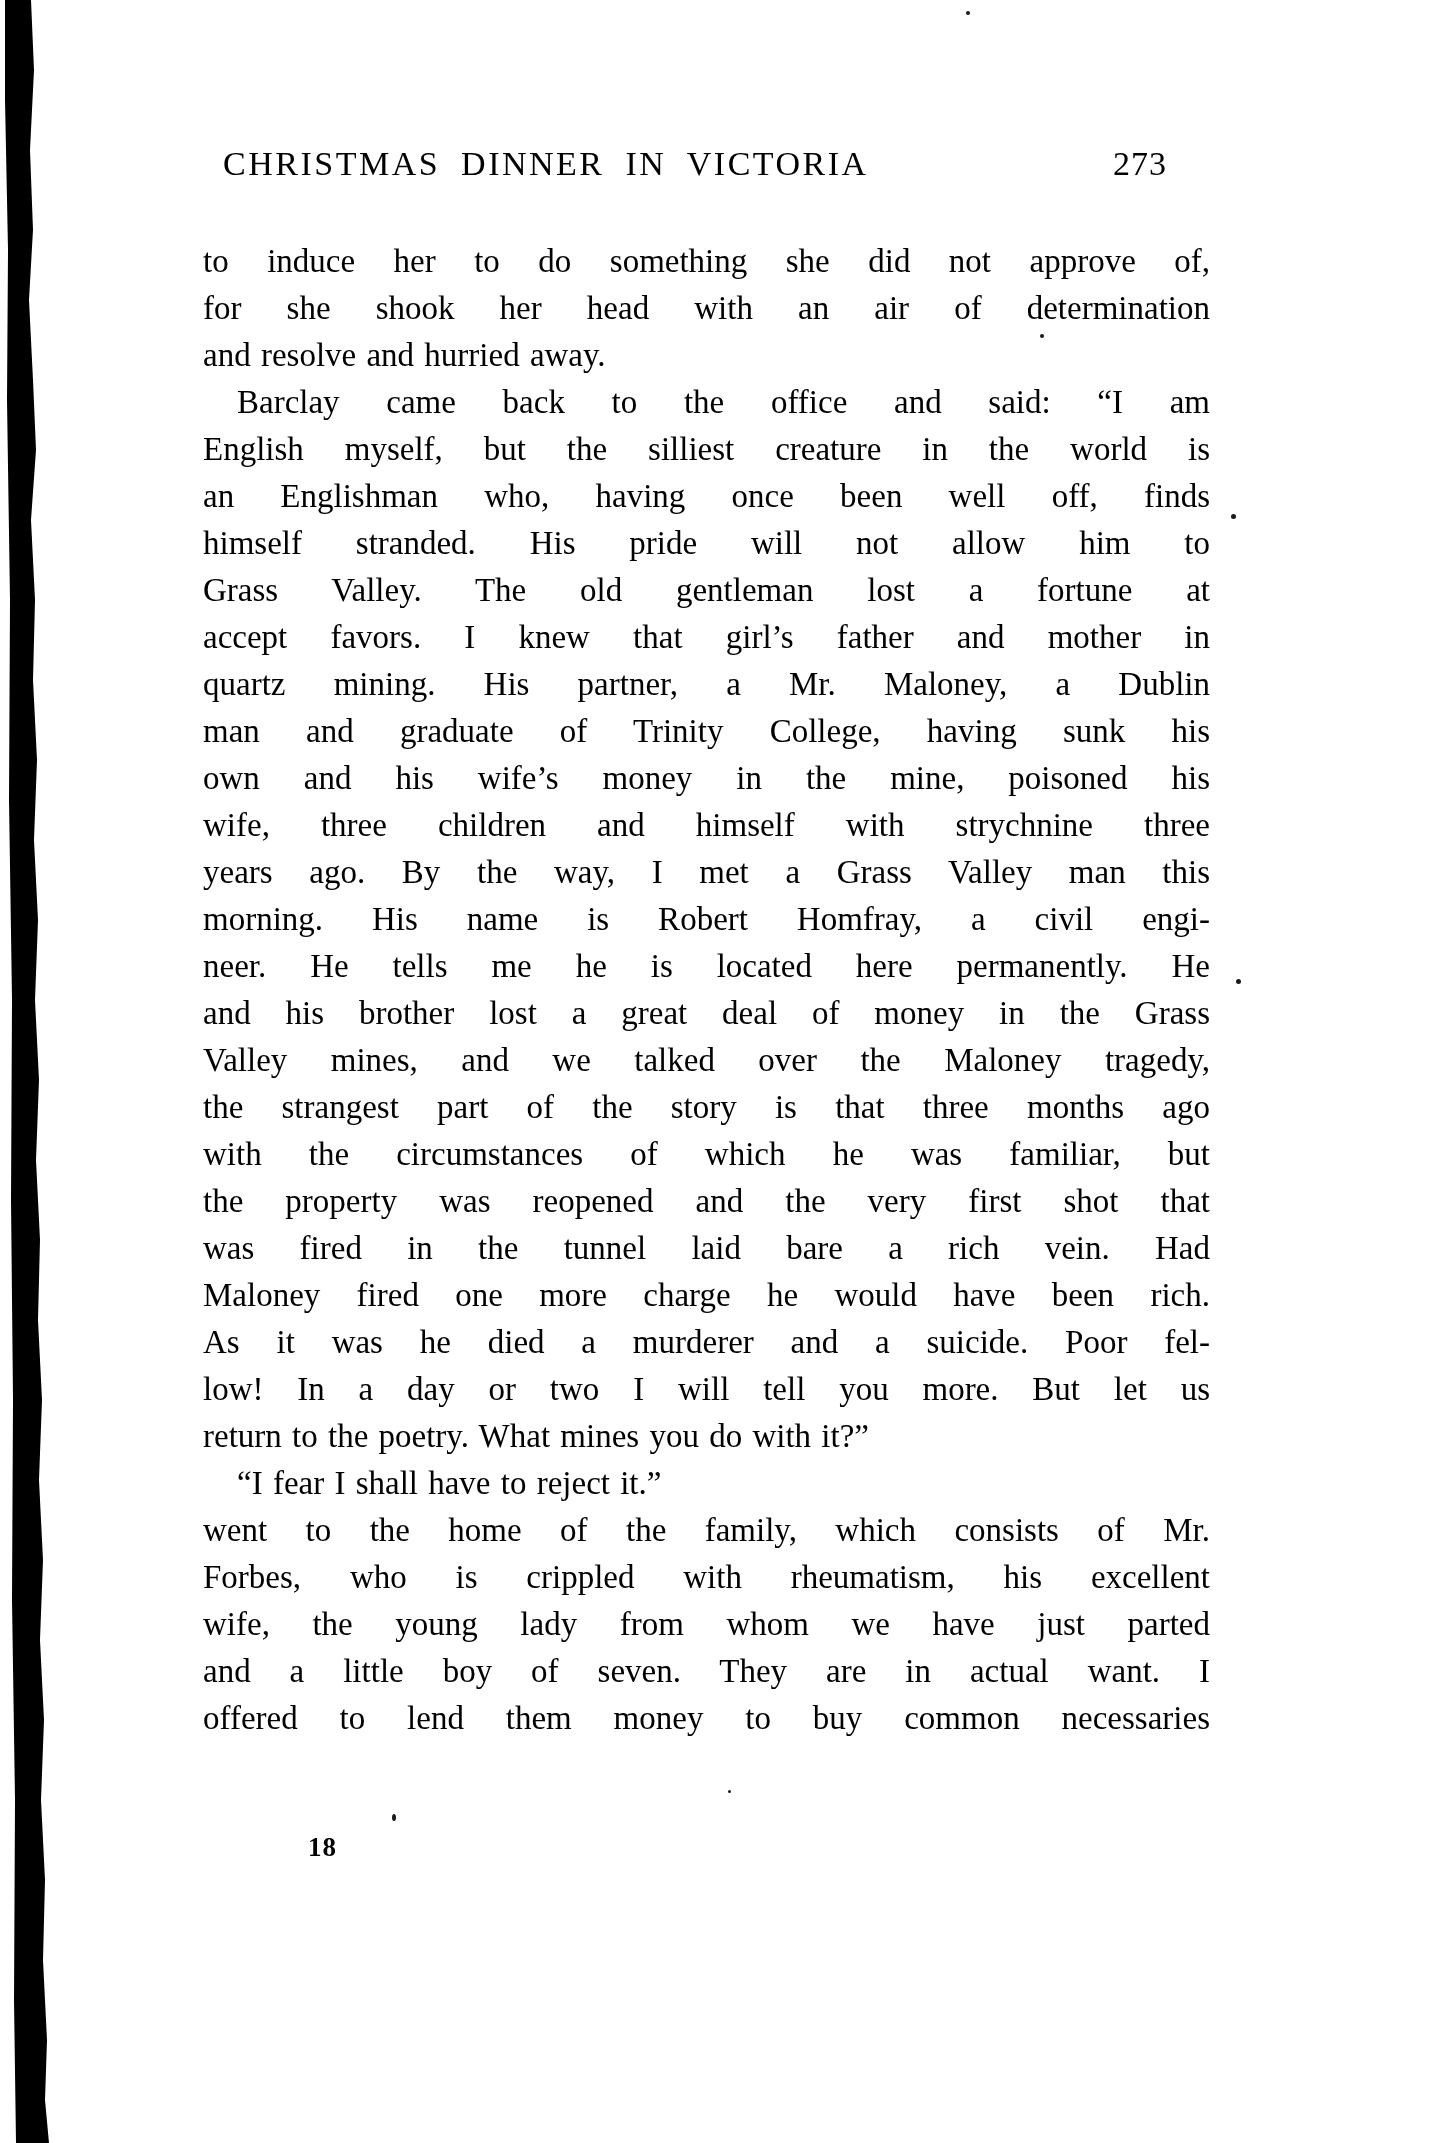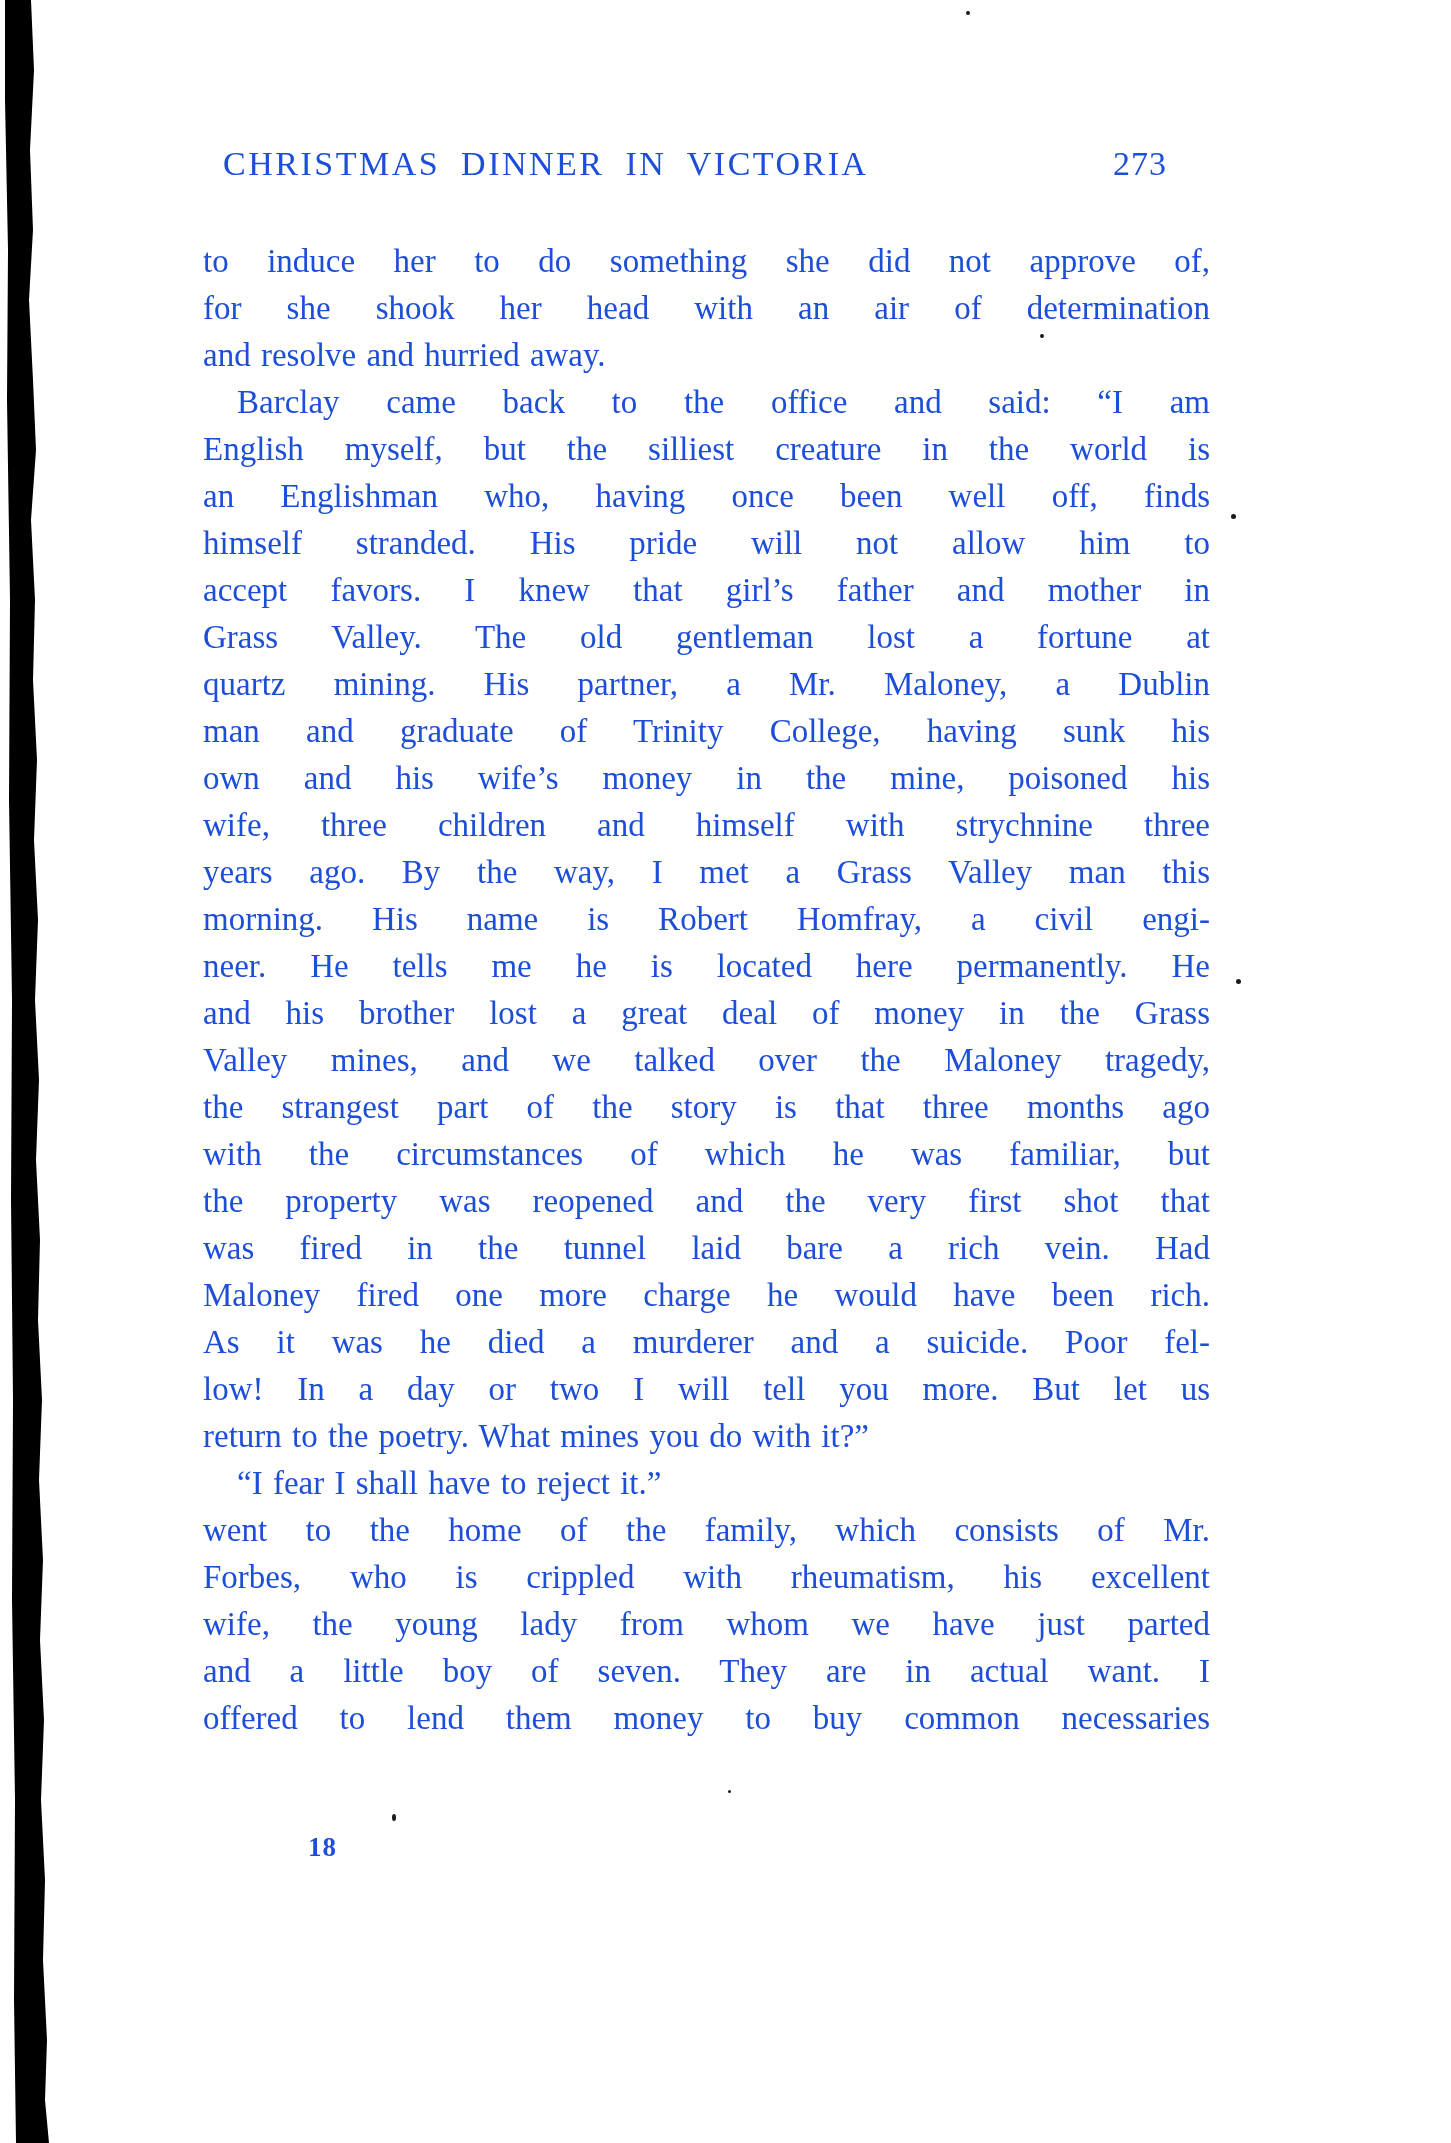--- a/index.html
+++ b/index.html
@@ -75,39 +75,39 @@
   }
   .speck {
     position: absolute;
     background: #1a1a1a;
     border-radius: 50%;
   }
 </style>
 </head>
 <body>
 
-<div class="page" style="color: #1d4ed8; background: rgb(255, 255, 255);">
+<div class="page" style="color: #000000; background: rgb(255, 255, 255);">
 
   <div class="gutter"></div>
 
   <div class="running-head">
     <span class="head-title">CHRISTMAS DINNER IN VICTORIA</span>
     <span class="head-num">273</span>
   </div>
 
   <div class="text-block" id="text-block">
       <div class="line">to induce her to do something she did not approve of,</div>
       <div class="line">for she shook her head with an air of determination</div>
       <div class="line par-end">and resolve and hurried away.</div>
       <div class="line indent">Barclay came back to the office and said: “I am</div>
       <div class="line">English myself, but the silliest creature in the world is</div>
       <div class="line">an Englishman who, having once been well off, finds</div>
       <div class="line">himself stranded. His pride will not allow him to</div>
+      <div class="line">Grass Valley. The old gentleman lost a fortune at</div>
       <div class="line">accept favors. I knew that girl’s father and mother in</div>
-      <div class="line">Grass Valley. The old gentleman lost a fortune at</div>
       <div class="line">quartz mining. His partner, a Mr. Maloney, a Dublin</div>
       <div class="line">man and graduate of Trinity College, having sunk his</div>
       <div class="line">own and his wife’s money in the mine, poisoned his</div>
       <div class="line">wife, three children and himself with strychnine three</div>
       <div class="line">years ago. By the way, I met a Grass Valley man this</div>
       <div class="line">morning. His name is Robert Homfray, a civil engi-</div>
       <div class="line">neer. He tells me he is located here permanently. He</div>
       <div class="line">and his brother lost a great deal of money in the Grass</div>
       <div class="line">Valley mines, and we talked over the Maloney tragedy,</div>
       <div class="line">the strangest part of the story is that three months ago</div>

